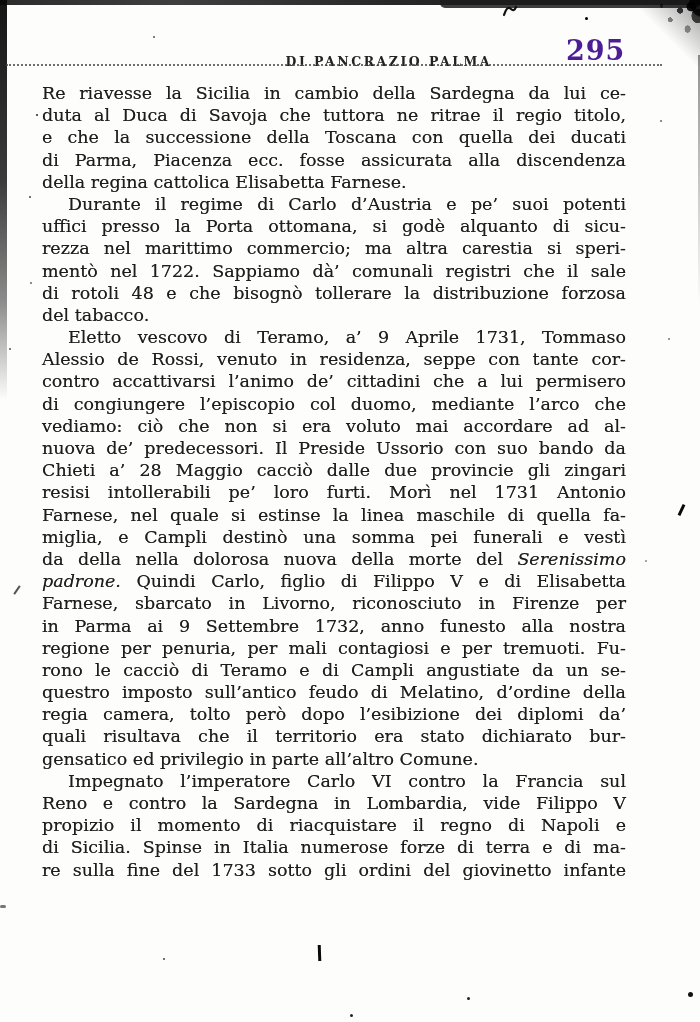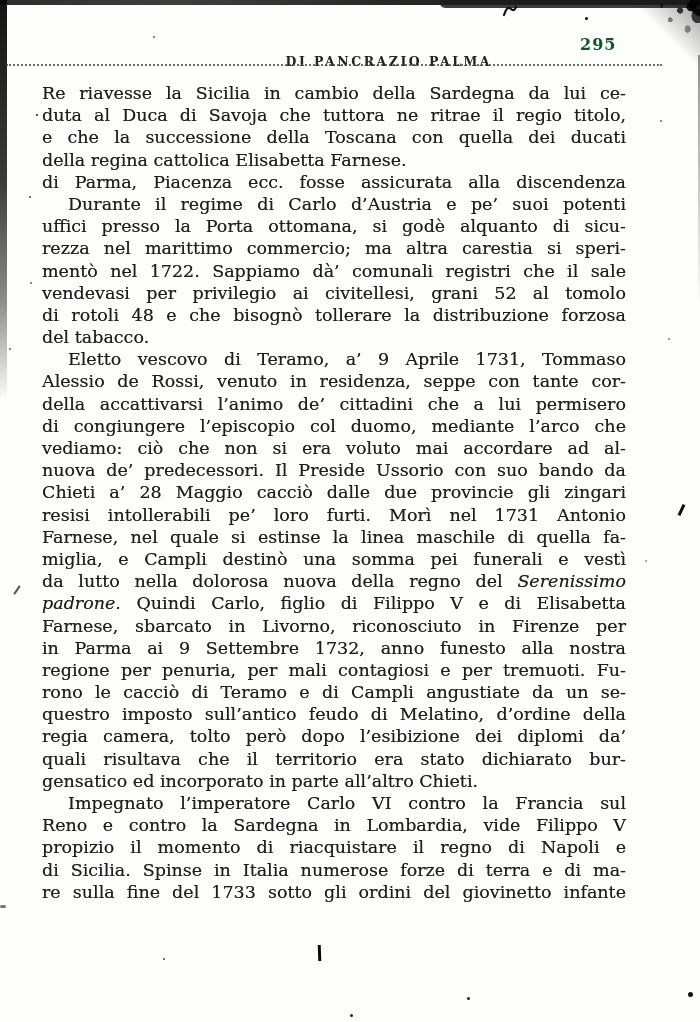--- a/index.html
+++ b/index.html
@@ -3,22 +3,22 @@
 <meta charset="utf-8">
 <style>
   html,body{margin:0;padding:0;}
   body{width:700px;height:1022px;background:#fdfdfc;overflow:hidden;}
   .page{position:relative;width:700px;height:1022px;background:#fdfdfc;
         font-family:"DejaVu Serif", serif;color:#1d1d1d;}
 
   
   .running-header{position:absolute;top:42px;left:92px;width:400px;text-align:right;
     font-size:12.5px;font-weight:bold;letter-spacing:2.5px;color:#232323;margin-top:12px;}
-  .page-number{position:absolute;top:35px;left:580px;font-size:16px;font-weight:bold;
-    letter-spacing:1px;color:#14532d;}
+  .page-number{position:absolute;top:35px;left:566px;font-size:27px;font-weight:bold;
+    letter-spacing:1px;color:#4c1d95;}
   .dotted-rule{position:absolute;top:64px;left:6px;width:656px;height:0;
     border-top:2px dotted #4b4b4b;opacity:.8;}
 
   
   .text-block{position:absolute;left:42px;top:82px;width:584px;
     font-size:17.5px;line-height:22.2px;
     text-shadow:0 0 .4px rgba(20,20,20,.6);}
   .line{height:22.2px;text-align:justify;text-align-last:justify;}
   .line.end{text-align-last:left;}
   .line.indent{text-indent:26px;}
@@ -82,53 +82,52 @@
   <div class="slash" style="left:318px;top:945px;width:2.5px;height:16px;transform:rotate(-2deg);"></div>
 
   <div class="running-header">DI PANCRAZIO PALMA</div>
   <div class="page-number">295</div>
   <div class="dotted-rule"></div>
 
   <div class="text-block">
     <div class="line">Re riavesse la Sicilia in cambio della Sardegna da lui ce-</div>
     <div class="line">duta al Duca di Savoja che tuttora ne ritrae il regio titolo,</div>
     <div class="line">e che la successione della Toscana con quella dei ducati</div>
+    <div class="line">di Parma, Piacenza ecc. fosse assicurata alla discendenza</div>
     <div class="line end">della regina cattolica Elisabetta Farnese.</div>
-    <div class="line">di Parma, Piacenza ecc. fosse assicurata alla discendenza</div>
 
     <div class="line indent">Durante il regime di Carlo d’Austria e pe’ suoi potenti</div>
     <div class="line">uffici presso la Porta ottomana, si godè alquanto di sicu-</div>
     <div class="line">rezza nel marittimo commercio; ma altra carestia si speri-</div>
     <div class="line">mentò nel 1722. Sappiamo dà’ comunali registri che il sale</div>
-    <div class="line">vendevasi per privilegio ai civitellesi, grani 52 al tomolo</div>
     <div class="line">di rotoli 48 e che bisognò tollerare la distribuzione forzosa</div>
     <div class="line end">del tabacco.</div>
 
     <div class="line indent">Eletto vescovo di Teramo, a’ 9 Aprile 1731, Tommaso</div>
     <div class="line">Alessio de Rossi, venuto in residenza, seppe con tante cor-</div>
-    <div class="line">della accattivarsi l’animo de’ cittadini che a lui permisero</div>
+    <div class="line">contro accattivarsi l’animo de’ cittadini che a lui permisero</div>
     <div class="line">di congiungere l’episcopio col duomo, mediante l’arco che</div>
     <div class="line">vediamo: ciò che non si era voluto mai accordare ad al-</div>
     <div class="line">nuova de’ predecessori. Il Preside Ussorio con suo bando da</div>
     <div class="line">Chieti a’ 28 Maggio cacciò dalle due provincie gli zingari</div>
     <div class="line">resisi intollerabili pe’ loro furti. Morì nel 1731 Antonio</div>
     <div class="line">Farnese, nel quale si estinse la linea maschile di quella fa-</div>
     <div class="line">miglia, e Campli destinò una somma pei funerali e vestì</div>
 
-    <div class="line"><span>da lutto nella dolorosa nuova della regno del </span><span class="it">Serenissimo</span></div>
+    <div class="line"><span>da della nella dolorosa nuova della morte del </span><span class="it">Serenissimo</span></div>
     <div class="line"><span class="it">padrone.</span><span> Quindi Carlo, figlio di Filippo V e di Elisabetta</span></div>
 
     <div class="line">Farnese, sbarcato in Livorno, riconosciuto in Firenze per</div>
     <div class="line">in Parma ai 9 Settembre 1732, anno funesto alla nostra</div>
     <div class="line">regione per penuria, per mali contagiosi e per tremuoti. Fu-</div>
     <div class="line">rono le cacciò di Teramo e di Campli angustiate da un se-</div>
     <div class="line">questro imposto sull’antico feudo di Melatino, d’ordine della</div>
     <div class="line">regia camera, tolto però dopo l’esibizione dei diplomi da’</div>
     <div class="line">quali risultava che il territorio era stato dichiarato bur-</div>
-    <div class="line end">gensatico ed incorporato in parte all’altro Chieti.</div>
+    <div class="line end">gensatico ed privilegio in parte all’altro Comune.</div>
 
     <div class="line indent">Impegnato l’imperatore Carlo VI contro la Francia sul</div>
     <div class="line">Reno e contro la Sardegna in Lombardia, vide Filippo V</div>
     <div class="line">propizio il momento di riacquistare il regno di Napoli e</div>
     <div class="line">di Sicilia. Spinse in Italia numerose forze di terra e di ma-</div>
     <div class="line">re sulla fine del 1733 sotto gli ordini del giovinetto infante</div>
   </div>
 
 </div>
 

